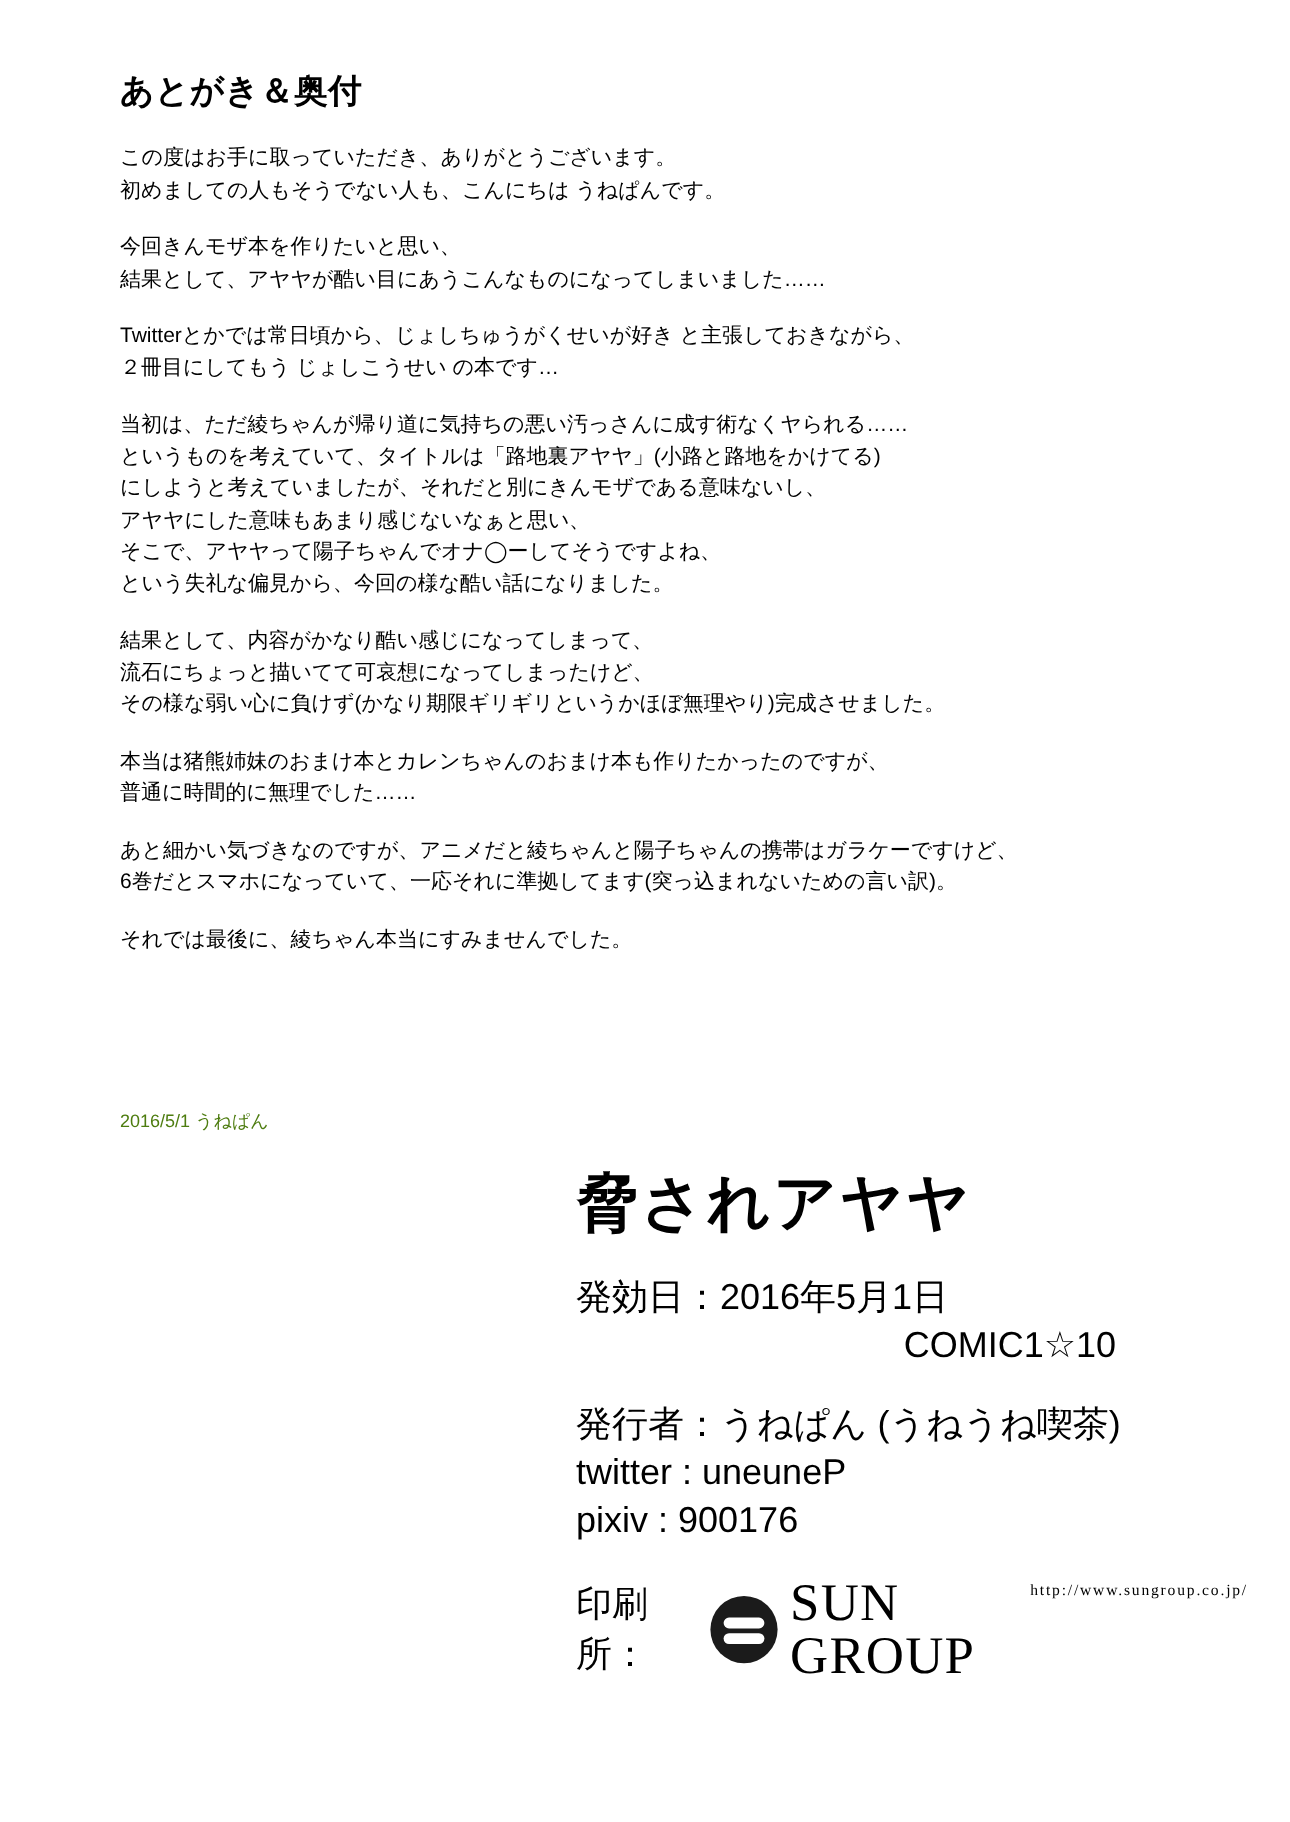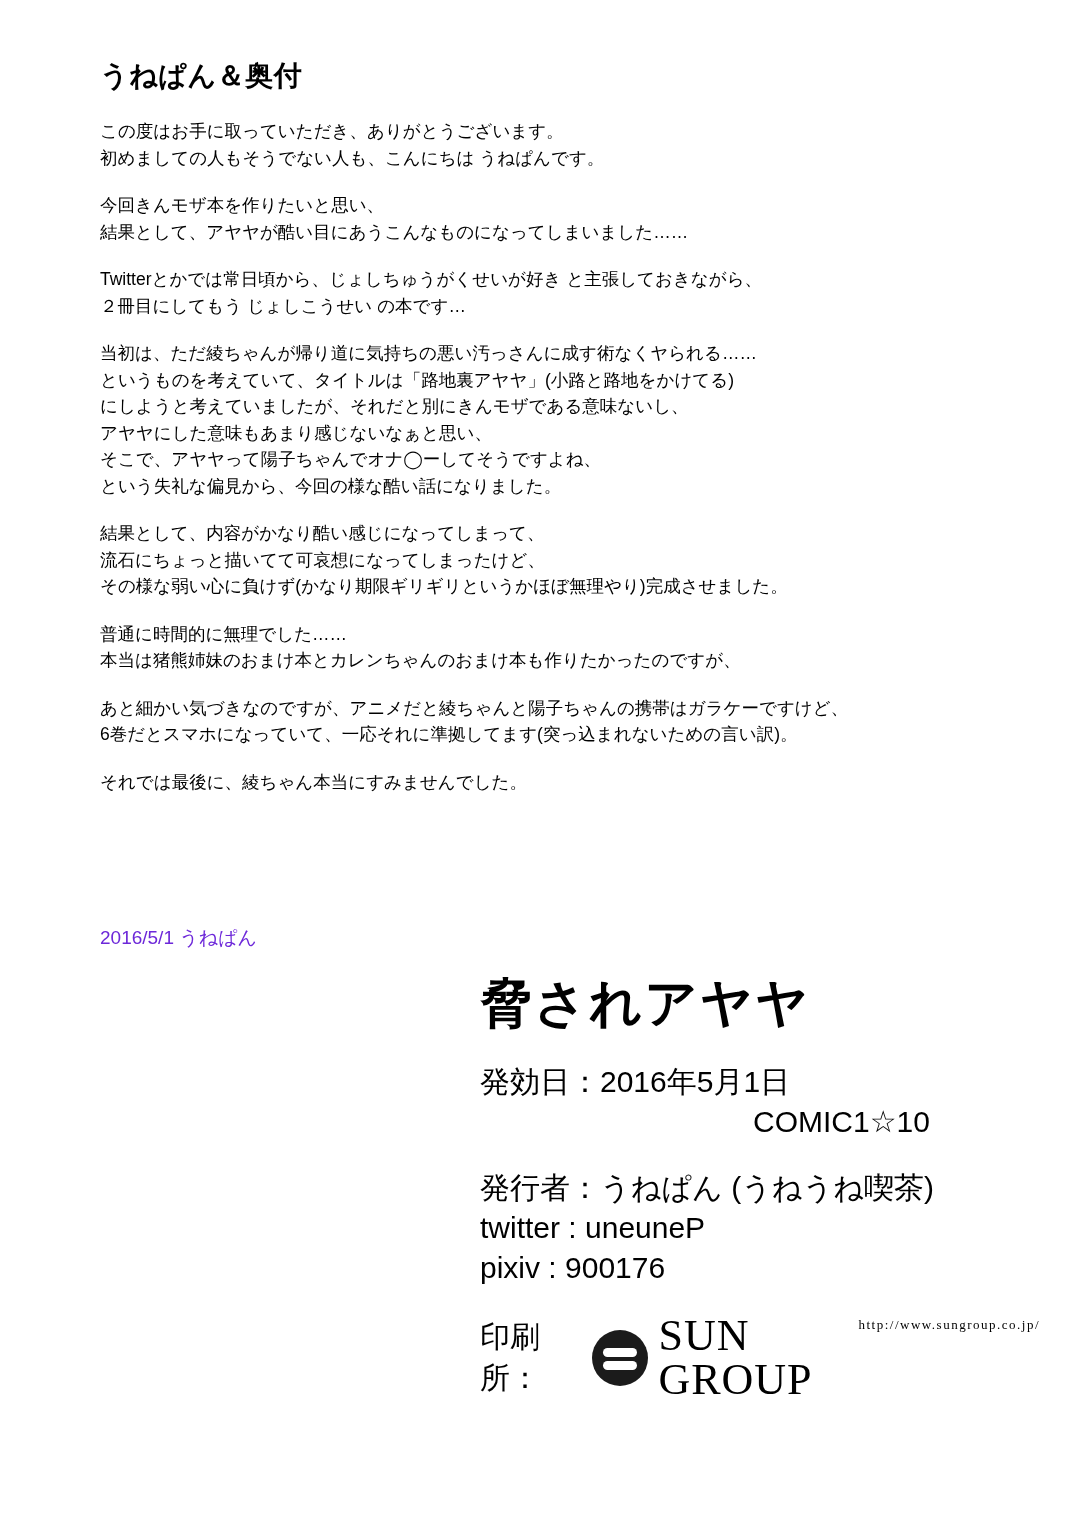--- a/index.html
+++ b/index.html
@@ -47,22 +47,22 @@
   }
   .line {
     display: block;
     white-space: nowrap;
   }
 
   .signature {
     position: absolute;
     left: 100px;
     top: 925px;
-    font-size: 19px;
-    color: #6d28d9;
+    font-size: 15px;
+    color: #4d7c0f;
   }
 
   .colophon {
     position: absolute;
     left: 480px;
     top: 975px;
     width: 560px;
     text-align: left;
   }
   .colophon-title {
@@ -145,21 +145,21 @@
   .logo-wrap {
     display: flex;
     flex-direction: row;
   }
 </style>
 </head>
 <body>
 
 <div class="page">
 
-  <div class="afterword-title">うねぱん＆奥付</div>
+  <div class="afterword-title">あとがき＆奥付</div>
 
   <div class="body-text">
     <p class="para">
       <span class="line">この度はお手に取っていただき、ありがとうございます。</span>
       <span class="line">初めましての人もそうでない人も、こんにちは うねぱんです。</span>
     </p>
     <p class="para">
       <span class="line">今回きんモザ本を作りたいと思い、</span>
       <span class="line">結果として、アヤヤが酷い目にあうこんなものになってしまいました……</span>
     </p>
@@ -174,22 +174,22 @@
       <span class="line">アヤヤにした意味もあまり感じないなぁと思い、</span>
       <span class="line">そこで、アヤヤって陽子ちゃんでオナ◯ーしてそうですよね、</span>
       <span class="line">という失礼な偏見から、今回の様な酷い話になりました。</span>
     </p>
     <p class="para">
       <span class="line">結果として、内容がかなり酷い感じになってしまって、</span>
       <span class="line">流石にちょっと描いてて可哀想になってしまったけど、</span>
       <span class="line">その様な弱い心に負けず(かなり期限ギリギリというかほぼ無理やり)完成させました。</span>
     </p>
     <p class="para">
+      <span class="line">本当は猪熊姉妹のおまけ本とカレンちゃんのおまけ本も作りたかったのですが、</span>
       <span class="line">普通に時間的に無理でした……</span>
-      <span class="line">本当は猪熊姉妹のおまけ本とカレンちゃんのおまけ本も作りたかったのですが、</span>
     </p>
     <p class="para">
       <span class="line">あと細かい気づきなのですが、アニメだと綾ちゃんと陽子ちゃんの携帯はガラケーですけど、</span>
       <span class="line">6巻だとスマホになっていて、一応それに準拠してます(突っ込まれないための言い訳)。</span>
     </p>
     <p class="para">
       <span class="line">それでは最後に、綾ちゃん本当にすみませんでした。</span>
     </p>
   </div>
 

